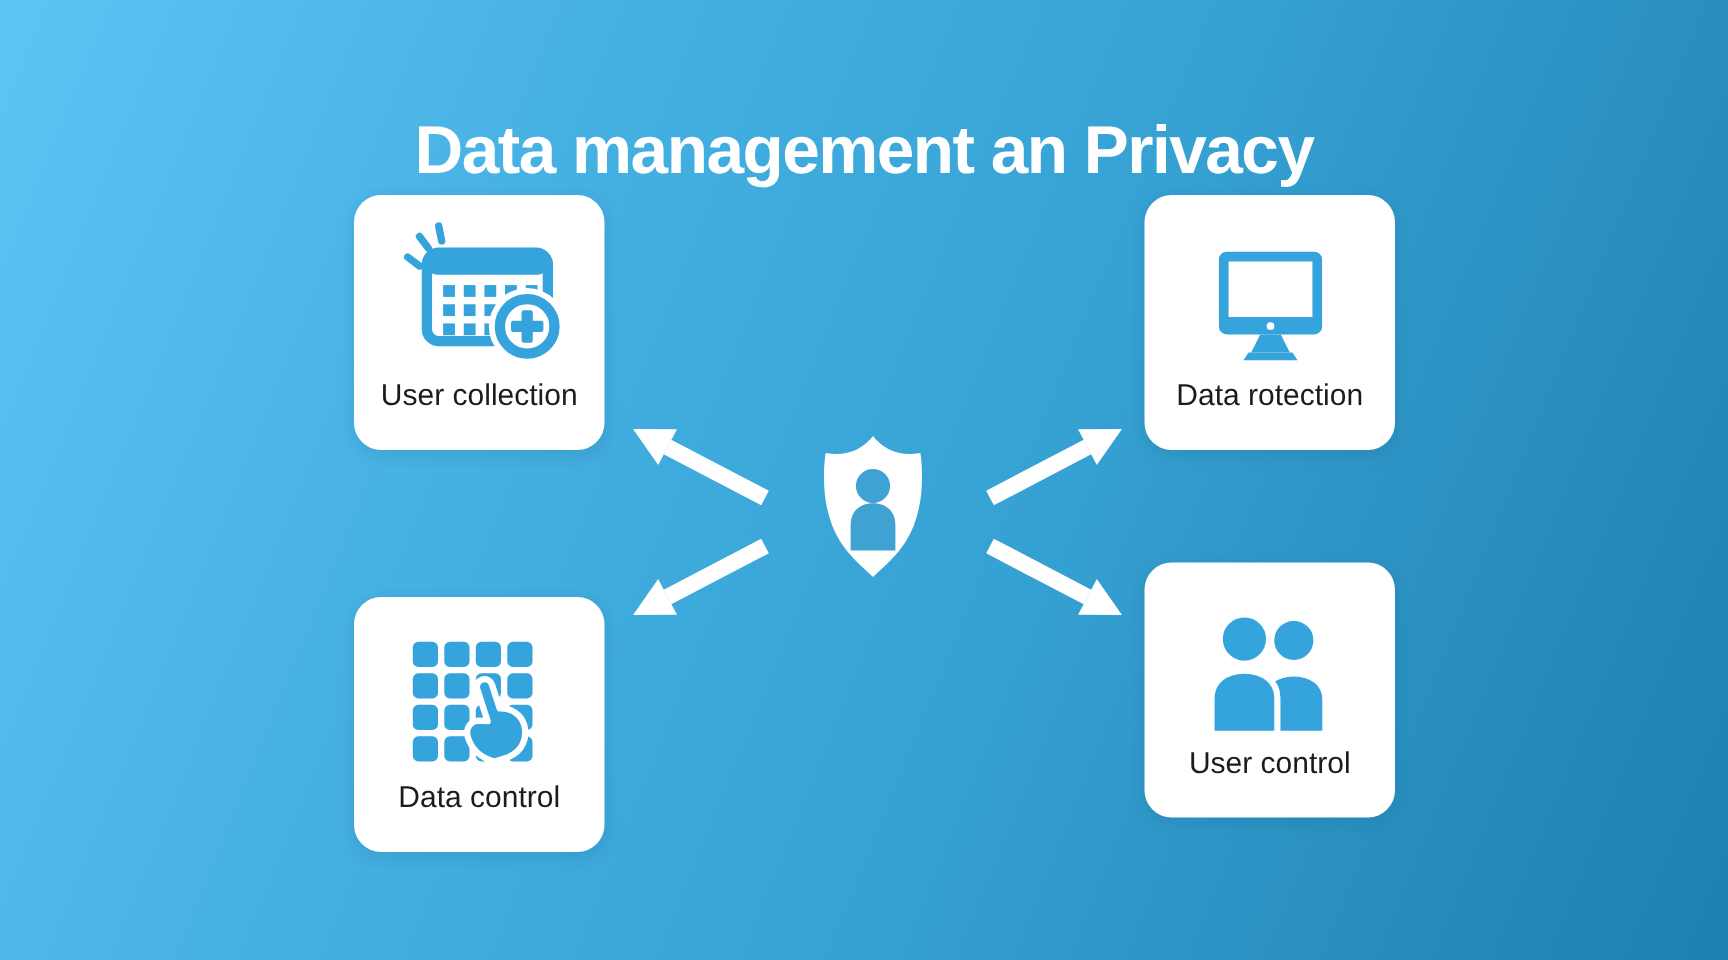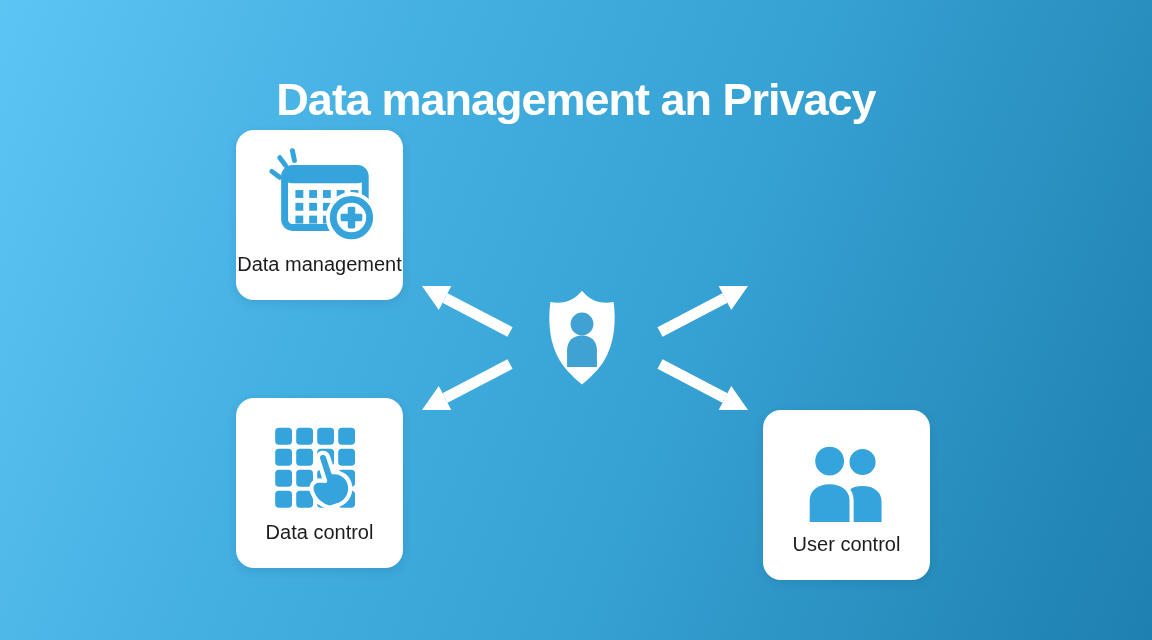--- a/index.html
+++ b/index.html
@@ -22,21 +22,21 @@
     box-shadow:0 3px 10px rgba(15,60,90,.12);
     display:flex;flex-direction:column;align-items:center;justify-content:flex-end;
   }
   .card .label{
     color:#1c1c1c;font-size:20px;line-height:1;margin-bottom:26px;white-space:nowrap;
   }
   .card .icon{position:absolute;left:50%;transform:translateX(-50%);}
   .card-tl{left:236px;top:130px;}
   .card-tr{left:763px;top:130px;}
   .card-bl{left:236px;top:398px;}
-  .card-br{left:763px;top:410px;}
+  .card-br{left:763px;top:375px;}
   .shield{position:absolute;left:538px;top:288px;}
   .arrows{position:absolute;left:400px;top:262px;}
 </style>
 </head>
 <body>
 
 <div class="stage">
 
   <div class="title">Data management an Privacy</div>
 
@@ -65,23 +65,35 @@
             <rect x="63" y="72" width="8" height="8"></rect>
         </g>
         <circle cx="92" cy="74" r="26" fill="#ffffff"></circle>
         <circle cx="92" cy="74" r="18.5" fill="#ffffff" stroke="#35a3dc" stroke-width="7"></circle>
         <g fill="#35a3dc">
           <rect x="81" y="70.2" width="22" height="7.6" rx="1.5"></rect>
           <rect x="88.2" y="63" width="7.6" height="22" rx="1.5"></rect>
         </g>
       </svg>
     </span>
-    <span class="label">Data management</span>
+    <span class="label">User collection</span>
   </div>
 
+  <div class="card card-tr">
+    <span class="icon" style="top:34px">
+      <svg width="86" height="80" viewBox="0 0 100 92">
+        <rect x="10" y="4" width="80" height="64" rx="6" fill="#35a3dc"></rect>
+        <rect x="17.5" y="11.5" width="65" height="43" fill="#ffffff"></rect>
+        <circle cx="50" cy="61.5" r="3" fill="#ffffff"></circle>
+        <polygon points="42,68 58,68 65,82 35,82" fill="#35a3dc"></polygon>
+        <polygon points="33,82 67,82 71,88 29,88" fill="#35a3dc"></polygon>
+      </svg>
+    </span>
+    <span class="label">Data rotection</span>
+  </div>
 
   <div class="card card-bl">
     <span class="icon" style="top:28px">
       <svg width="94" height="84" viewBox="0 0 100 90">
         <g fill="#35a3dc">
           <rect x="2" y="2" width="18" height="18" rx="4"></rect>
             <rect x="24.5" y="2" width="18" height="18" rx="4"></rect>
             <rect x="47" y="2" width="18" height="18" rx="4"></rect>
             <rect x="69.5" y="2" width="18" height="18" rx="4"></rect>
           <rect x="2" y="24.5" width="18" height="18" rx="4"></rect>

